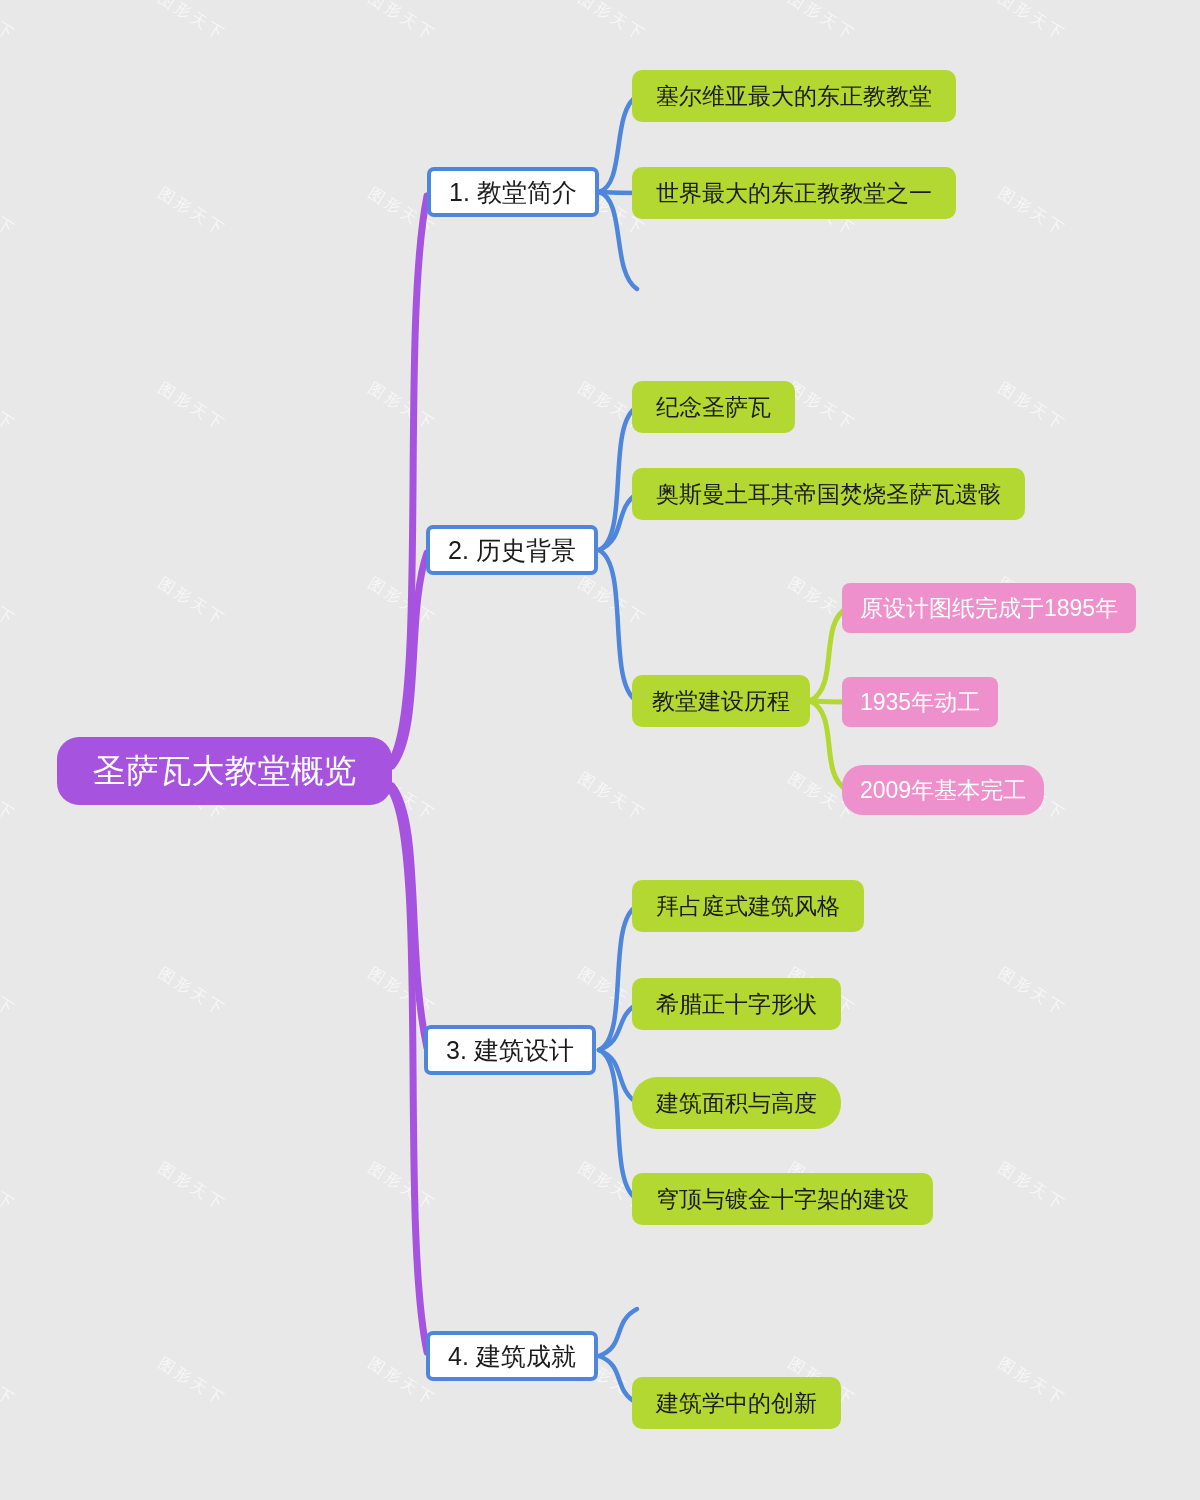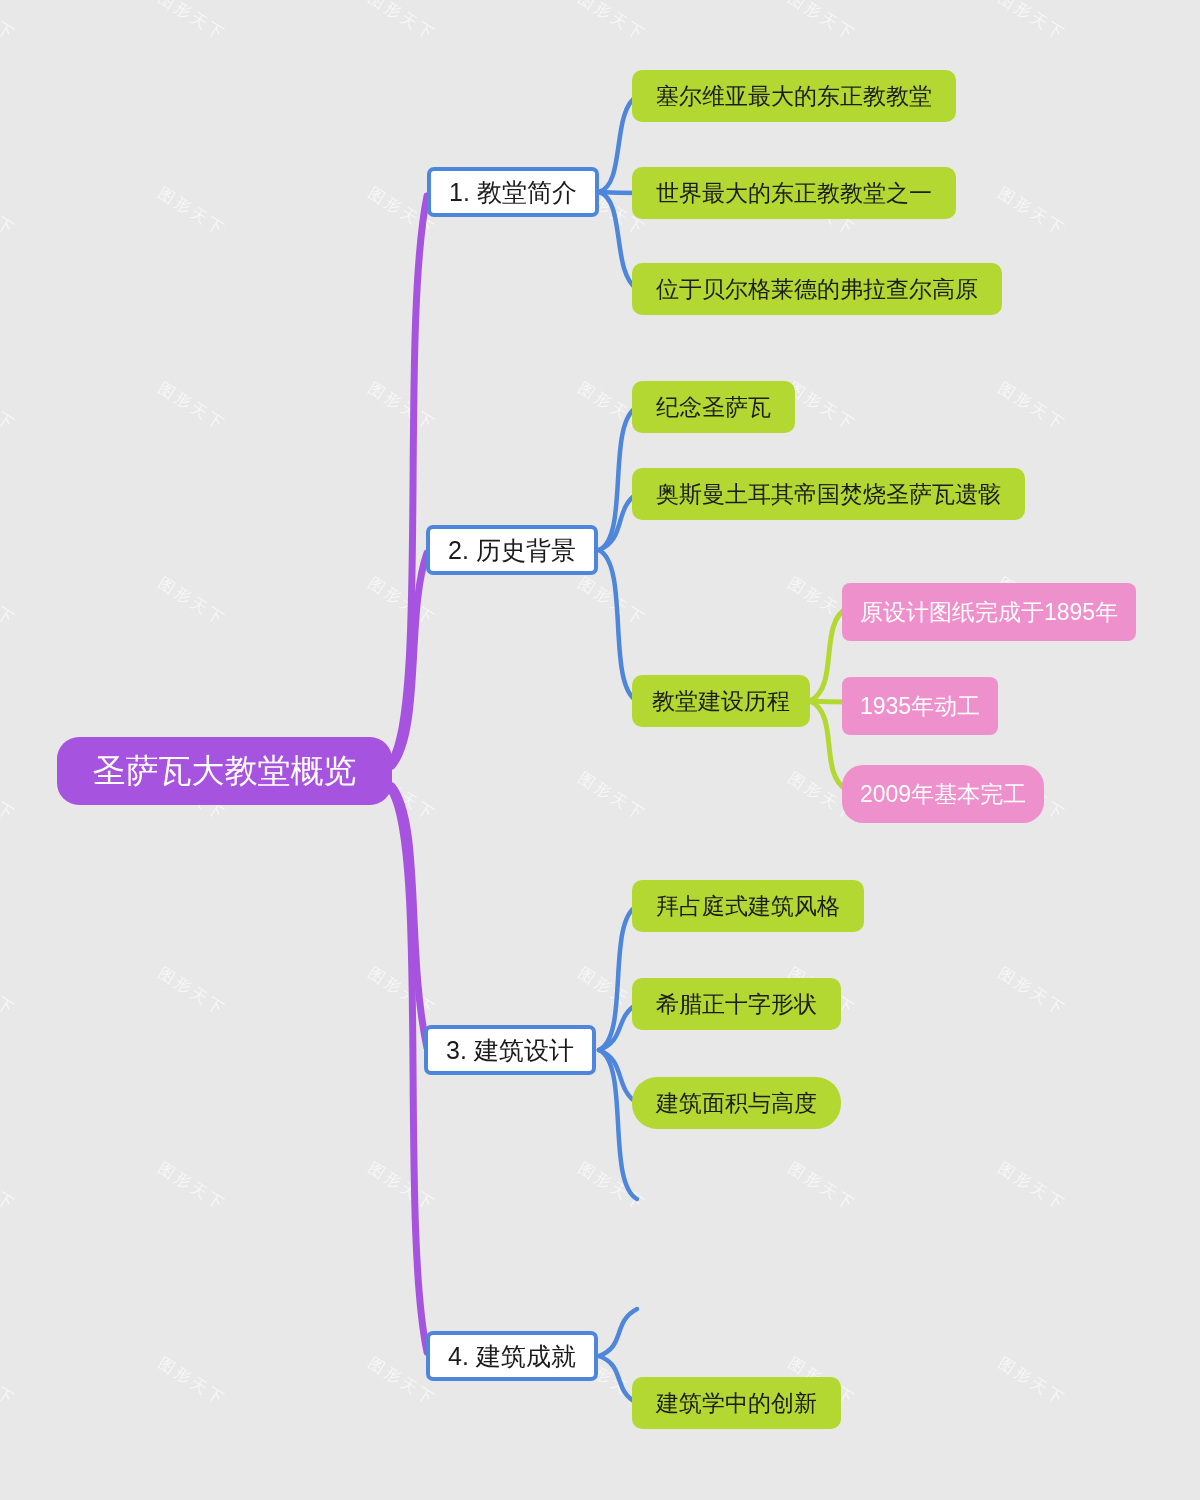--- a/index.html
+++ b/index.html
@@ -53,21 +53,21 @@
     font-size:23px;
     height:52px;
     padding:0 24px;
   }
   .leaf.fixed{width:178px;padding:0;}
   .pink{
     background:#ee90cc;
     color:#ffffff;
     border-radius:8px;
     font-size:23px;
-    height:58px;
+    height:50px;
     padding:0 18px;
   }
 </style>
 </head>
 <body>
 
 <div class="canvas">
 
   <div id="watermarks">
       <span class="wm" style="left: -45px; top: -12px;">图形天下</span>
@@ -167,23 +167,20 @@
   <div class="node branch" style="left:426px;top:1331px;">
     <span>4. 建筑成就</span>
   </div>
 
   <div class="node leaf" style="left:632px;top:70px;">
     <span>塞尔维亚最大的东正教教堂</span>
   </div>
   <div class="node leaf" style="left:632px;top:167px;">
     <span>世界最大的东正教教堂之一</span>
   </div>
-  <div class="node leaf" style="left:632px;top:263px;">
-    <span>位于贝尔格莱德的弗拉查尔高原</span>
-  </div>
 
   <div class="node leaf" style="left:632px;top:381px;">
     <span>纪念圣萨瓦</span>
   </div>
   <div class="node leaf" style="left:632px;top:468px;text-align:right;">
     <span>奥斯曼土耳其帝国焚烧圣萨瓦遗骸</span>
   </div>
   <div class="node leaf fixed" style="left:632px;top:675px;">
     <span>教堂建设历程</span>
   </div>
@@ -200,18 +197,21 @@
 
   <div class="node leaf" style="left:632px;top:880px;">
     <span>拜占庭式建筑风格</span>
   </div>
   <div class="node leaf" style="left:632px;top:978px;">
     <span>希腊正十字形状</span>
   </div>
   <div class="node leaf" style="left:632px;top:1077px;border-radius:25px;">
     <span>建筑面积与高度</span>
   </div>
+  <div class="node leaf" style="left:632px;top:1173px;">
+    <span>穹顶与镀金十字架的建设</span>
+  </div>
 
   <div class="node leaf" style="left:632px;top:1377px;">
     <span>建筑学中的创新</span>
   </div>
 
 </div>
 
 </body></html>

